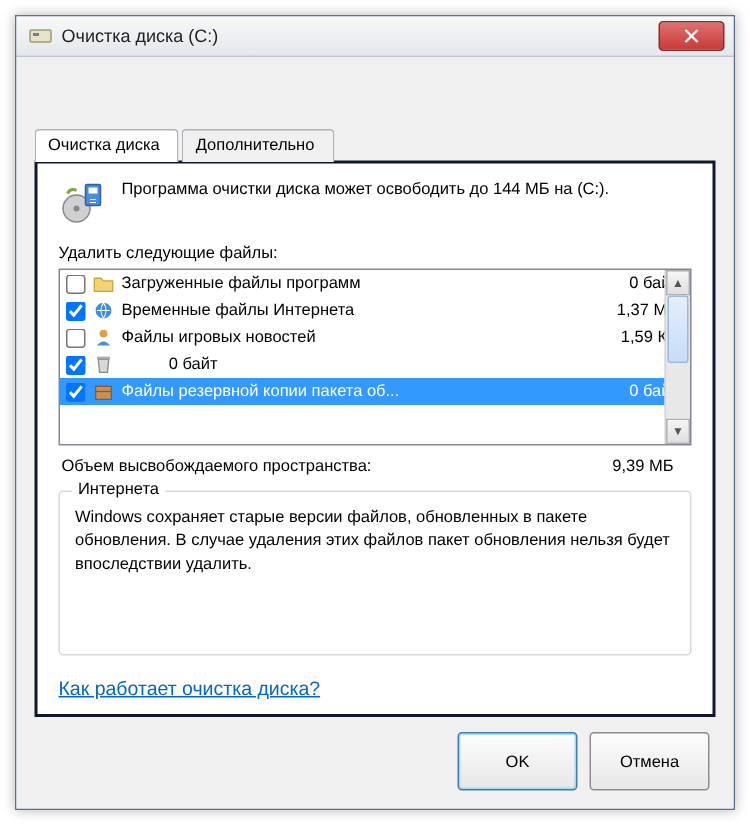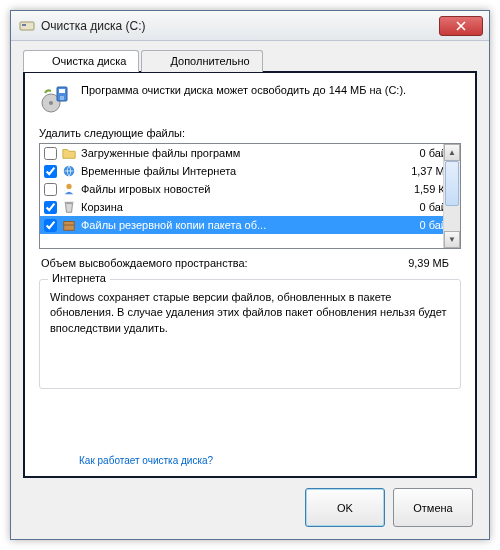--- a/index.html
+++ b/index.html
@@ -51,29 +51,30 @@
     display: flex;
     flex-direction: column;
   }
   .tabstrip {
     display: flex;
     position: relative;
     top: 1px;
     z-index: 2;
   }
   .tab {
-    padding: 4px 12px 4px 28px;
+    padding: 4px 12px 4px 8px;
     border: 1px solid #aeb2b8;
     border-bottom: none;
     background: #f0f0f0;
     margin-right: 2px;
     font-size: 11px;
     cursor: pointer;
     border-top-left-radius: 3px;
     border-top-right-radius: 3px;
+    margin-top: 39px;
   }
   .tab.active {
     background: #fff;
     border-bottom: 1px solid #fff;
   }
   .tabpanel {
     border: 2px solid #0f172a;
     background: #fff;
     flex: 1;
     padding: 10px 14px;
@@ -94,21 +95,21 @@
     line-height: 1.35;
     color: #000;
   }
   .label-delete {
     font-size: 11px;
     margin-bottom: 4px;
   }
   .listbox {
     border: 1px solid #828790;
     background: #fff;
-    height: 106px;
+    height: 118px;
     overflow: hidden;
     position: relative;
   }
   .list-inner { }
   .row {
     display: flex;
     align-items: center;
     height: 18px;
     padding: 0 2px;
     font-size: 11px;
@@ -179,24 +180,24 @@
     background: #fff;
     padding: 0 4px;
     font-size: 11px;
   }
   .desc {
     font-size: 11px;
     line-height: 1.4;
   }
   .link {
     color: #0066cc;
-    font-size: 10px;
+    text-decoration: underline;
+    font-size: 13px;
     cursor: pointer;
     margin-top: auto;
-    margin-left: 40px;
   }
   .buttons {
     display: flex;
     justify-content: flex-end;
     gap: 8px;
     padding: 10px 4px 0 0;
   }
   .btn {
     min-width: 80px;
     height: 39px;
@@ -289,21 +290,20 @@
               <span class="fsize">1,59 КБ</span>
             </div>
             <div class="row">
               <input type="checkbox" checked="" style="">
               <span class="ficon">
                 <svg width="14" height="14" viewBox="0 0 16 16">
                   <path d="M4 4 h8 l-1 10 h-6 z" fill="#d8d8d8" stroke="#888"></path>
                   <rect x="3" y="2" width="10" height="2" fill="#aaa"></rect>
                 </svg>
               </span>
-              <span class="fname">Корзина</span>
               <span class="fsize">0 байт</span>
             </div>
             <div class="row selected">
               <input type="checkbox" checked="" style="">
               <span class="ficon">
                 <svg width="14" height="14" viewBox="0 0 16 16">
                   <rect x="2" y="4" width="12" height="10" fill="#c89050" stroke="#8a5a28"></rect>
                   <path d="M2 8 h12" stroke="#8a5a28"></path>
                 </svg>
               </span>

